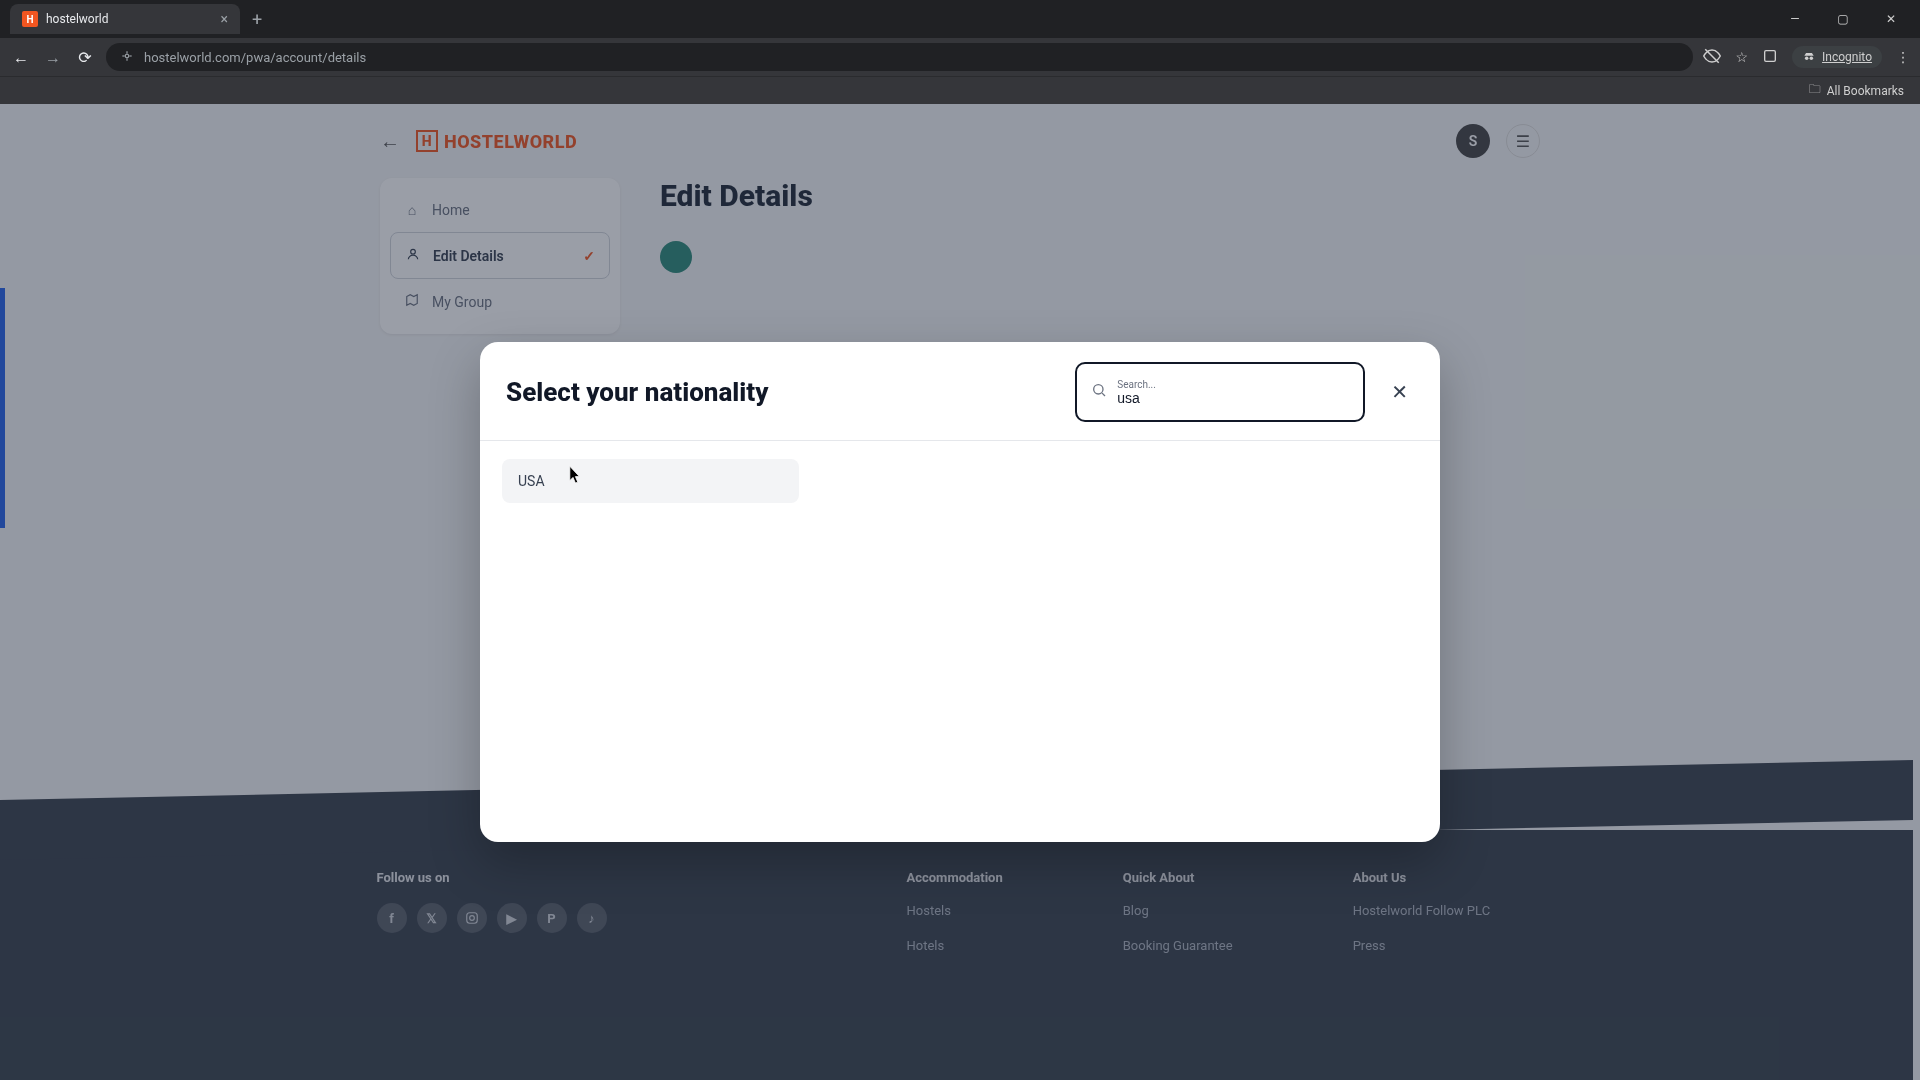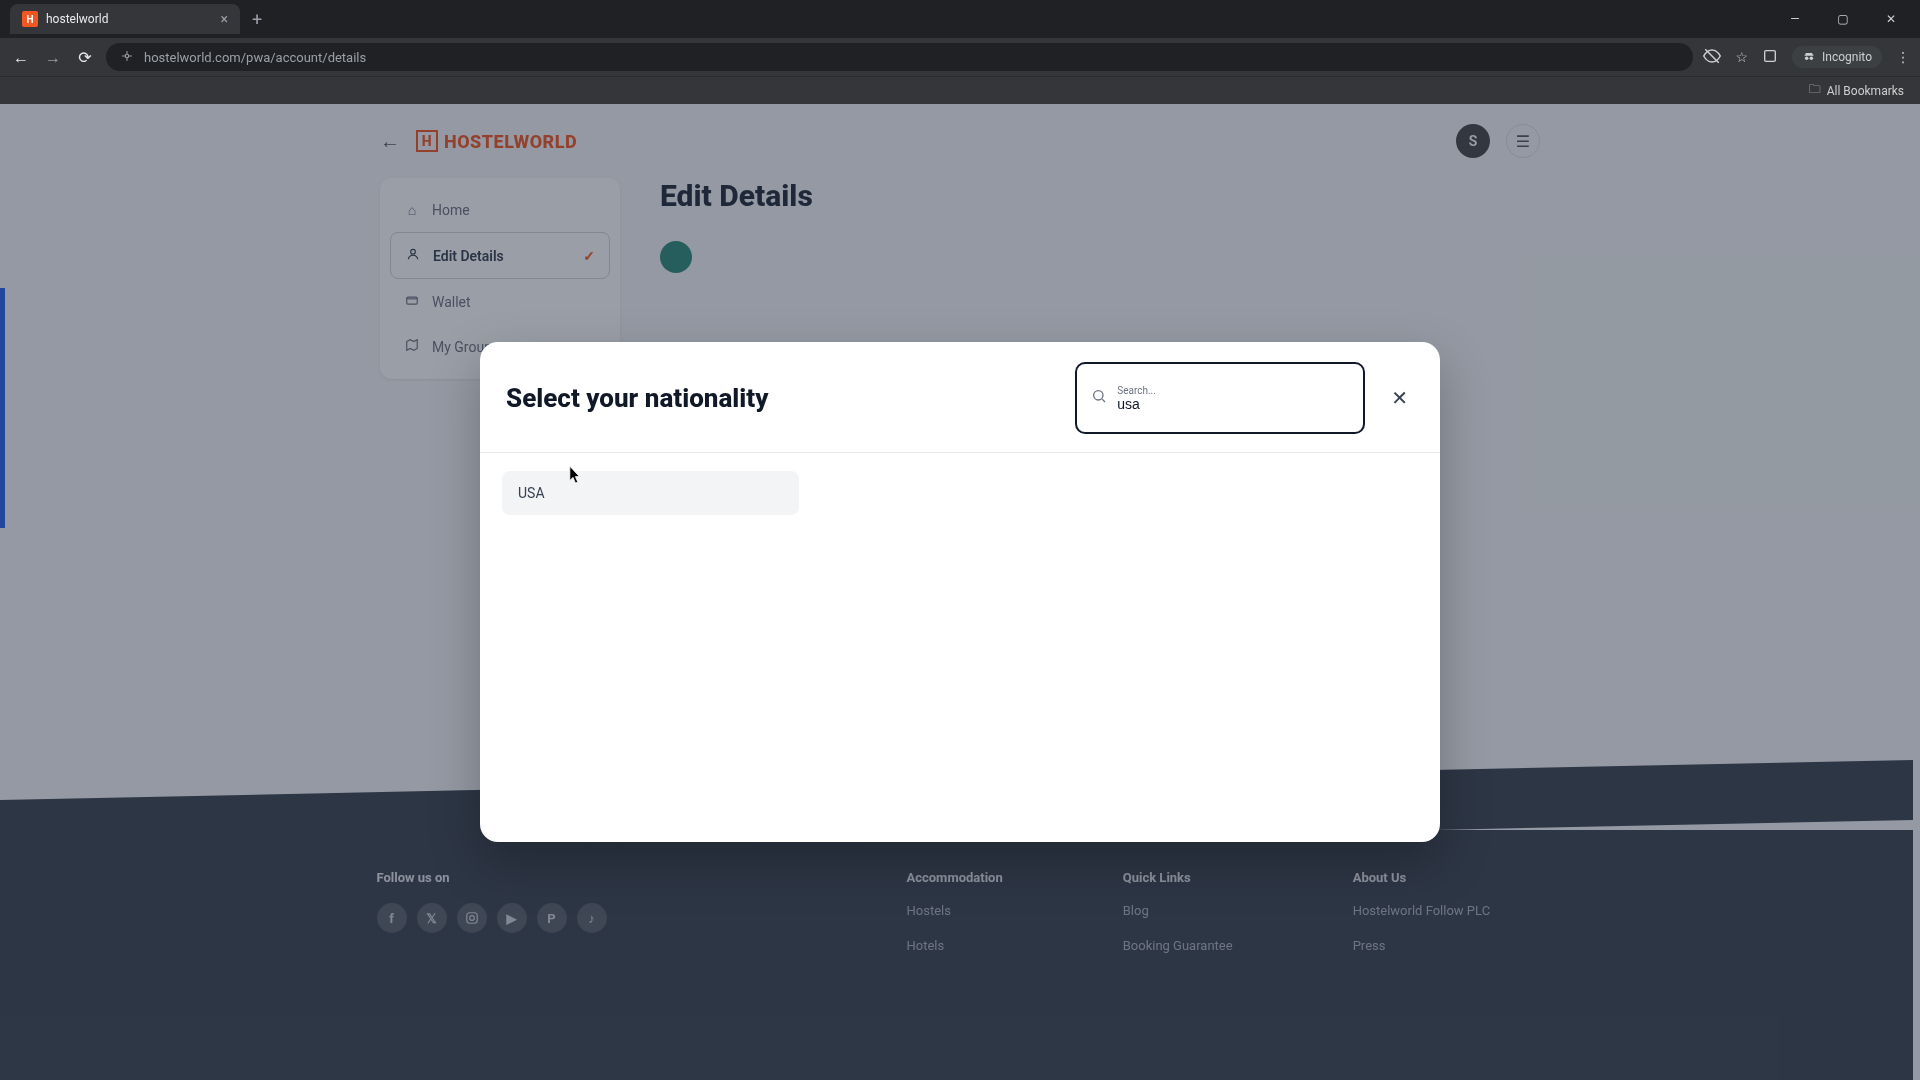--- a/index.html
+++ b/index.html
@@ -19,21 +19,21 @@
   .tab .tclose { margin-left:auto; font-size:14px; color:#9aa0a6;}
   .new-tab { color:#9aa0a6; font-size:18px; margin-left:12px; }
   .win-controls { margin-left:auto; display:flex; gap:18px; padding-right:14px; color:#cfcfcf; font-size:12px;}
   .win-controls span { width:30px; text-align:center; }
   .addr-bar { height: 38px; background:#35363a; display:flex; align-items:center; padding:0 10px; gap:10px; }
   .nav-btn { color:#9aa0a6; font-size:16px; width:22px; text-align:center;}
   .nav-btn.enabled { color:#e8eaed; }
   .url-box { flex:1; height:28px; background:#202124; border-radius:14px; display:flex; align-items:center; padding:0 14px; color:#9aa0a6; font-size:13px; gap:10px;}
   .url-box .lock { font-size:12px; }
   .right-icons { display:flex; gap:14px; align-items:center; color:#cfcfcf; font-size:14px;}
-  .incognito-badge { display:flex; align-items:center; gap:6px; background:#3c4043; padding:4px 10px; border-radius:14px; font-size:12px;}
+  .incognito-badge { display:flex; align-items:center; gap:6px; background:#3c4043; padding:4px 10px; border-radius:14px; font-size:12px;text-decoration:underline;}
   .bookmarks-row { height:28px; background:#35363a; display:flex; justify-content:flex-end; align-items:center; padding-right:16px; color:#cfcfcf; font-size:12px; gap:6px; border-top:1px solid #2a2b2e;}
   
   
   .viewport { position:relative; width:1920px; height: 976px; background:#f5f6f7; overflow:hidden;}
   
   
   .page-bg { position:absolute; inset:0; }
   .page-wrap { width:1160px; margin: 0 auto; }
   .topbar { display:flex; align-items:center; padding: 20px 0; gap:16px; }
   .back-arrow { color:#555; font-size:20px; }
@@ -59,21 +59,21 @@
   .fcol h4 { color:#e5e7eb; font-size:13px; font-weight:700; margin-bottom:18px;}
   .fcol a { display:block; color:#aeb5bf; font-size:13px; text-decoration:none; margin-bottom:20px;}
   .socials { display:flex; gap:10px; margin-top:14px;}
   .social { width:30px;height:30px;border-radius:50%;background:#5a616b;display:flex;align-items:center;justify-content:center;color:#d1d5db;font-size:13px;font-weight:bold;}
   
   
   .overlay { position:absolute; inset:0; background:rgba(30,41,59,0.45); display:flex; align-items:flex-start; justify-content:center; padding-top:238px;}
   .modal { width:960px; background:#fff; border-radius:18px; box-shadow:0 20px 50px rgba(0,0,0,0.25); padding-bottom: 16px; min-height:500px; position:relative;}
   .modal-head { display:flex; align-items:center; padding: 20px 26px 18px 26px; gap:20px;}
   .modal-title { font-size:26px; font-weight:800; color:#111827; }
-  .search-wrap { margin-left:auto; width:290px; height:72px; border:2px solid #111827; border-radius:10px; display:flex; align-items:center; padding:0 14px; gap:10px;}
+  .search-wrap { margin-left:auto; width:290px; height:60px; border:2px solid #111827; border-radius:10px; display:flex; align-items:center; padding:0 14px; gap:10px;}
   .search-wrap .s-icon { color:#6b7280; }
   .search-labels { display:flex; flex-direction:column; flex:1; }
   .search-labels .ph { font-size:10px; color:#6b7280; }
   .search-labels input { border:none; outline:none; font-size:14px; color:#111827; background:transparent; padding:0;}
   .close-btn { font-size:20px; color:#374151; padding:6px; cursor:pointer;}
   .modal-divider { height:1px; background:#e5e7eb; margin: 0 0 18px 0;}
   .results { padding: 0 22px; display:grid; grid-template-columns: repeat(3, 1fr); gap:12px;}
   .result-item { padding:14px 16px; border-radius:8px; font-size:14px; color:#374151; background:#f3f4f6; cursor:pointer;}
   
   .cursor { position:absolute; width:16px; height:22px; pointer-events:none; }
@@ -168,29 +168,20 @@
           </div>
           <div class="side-item active">
             <span class="side-icon">
               <svg width="14" height="14" viewBox="0 0 24 24" fill="none" stroke="#374151" stroke-width="2">
                   <circle cx="12" cy="8" r="4"></circle>
                   <path d="M4 21c0-4 4-7 8-7s8 3 8 7"></path>
                 </svg>
             </span>
             <span>Edit Details</span>
             <span class="check">✓</span>
-          </div>
-          <div class="side-item">
-            <span class="side-icon">
-              <svg width="14" height="14" viewBox="0 0 24 24" fill="none" stroke="#6b7280" stroke-width="2">
-                  <rect x="3" y="7" width="18" height="12" rx="2"></rect>
-                  <path d="M3 10h18"></path>
-                </svg>
-            </span>
-            <span>Wallet</span>
           </div>
           <div class="side-item">
             <span class="side-icon">
               <svg width="14" height="14" viewBox="0 0 24 24" fill="none" stroke="#6b7280" stroke-width="2">
                   <polygon points="3 6 9 3 15 6 21 3 21 18 15 21 9 18 3 21"></polygon>
                 </svg>
             </span>
             <span>My Group</span>
           </div>
         </div>
@@ -219,21 +210,21 @@
             <div class="social">P</div>
             <div class="social">♪</div>
           </div>
         </div>
         <div class="fcol" style="margin-left:180px;">
           <h4>Accommodation</h4>
           <a>Hostels</a>
           <a>Hotels</a>
         </div>
         <div class="fcol">
-          <h4>Quick Links</h4>
+          <h4>Quick About</h4>
           <a>Blog</a>
           <a>Booking Guarantee</a>
         </div>
         <div class="fcol">
           <h4>About Us</h4>
           <a>Hostelworld Follow PLC</a>
           <a>Press</a>
         </div>
       </div>
     </div>

